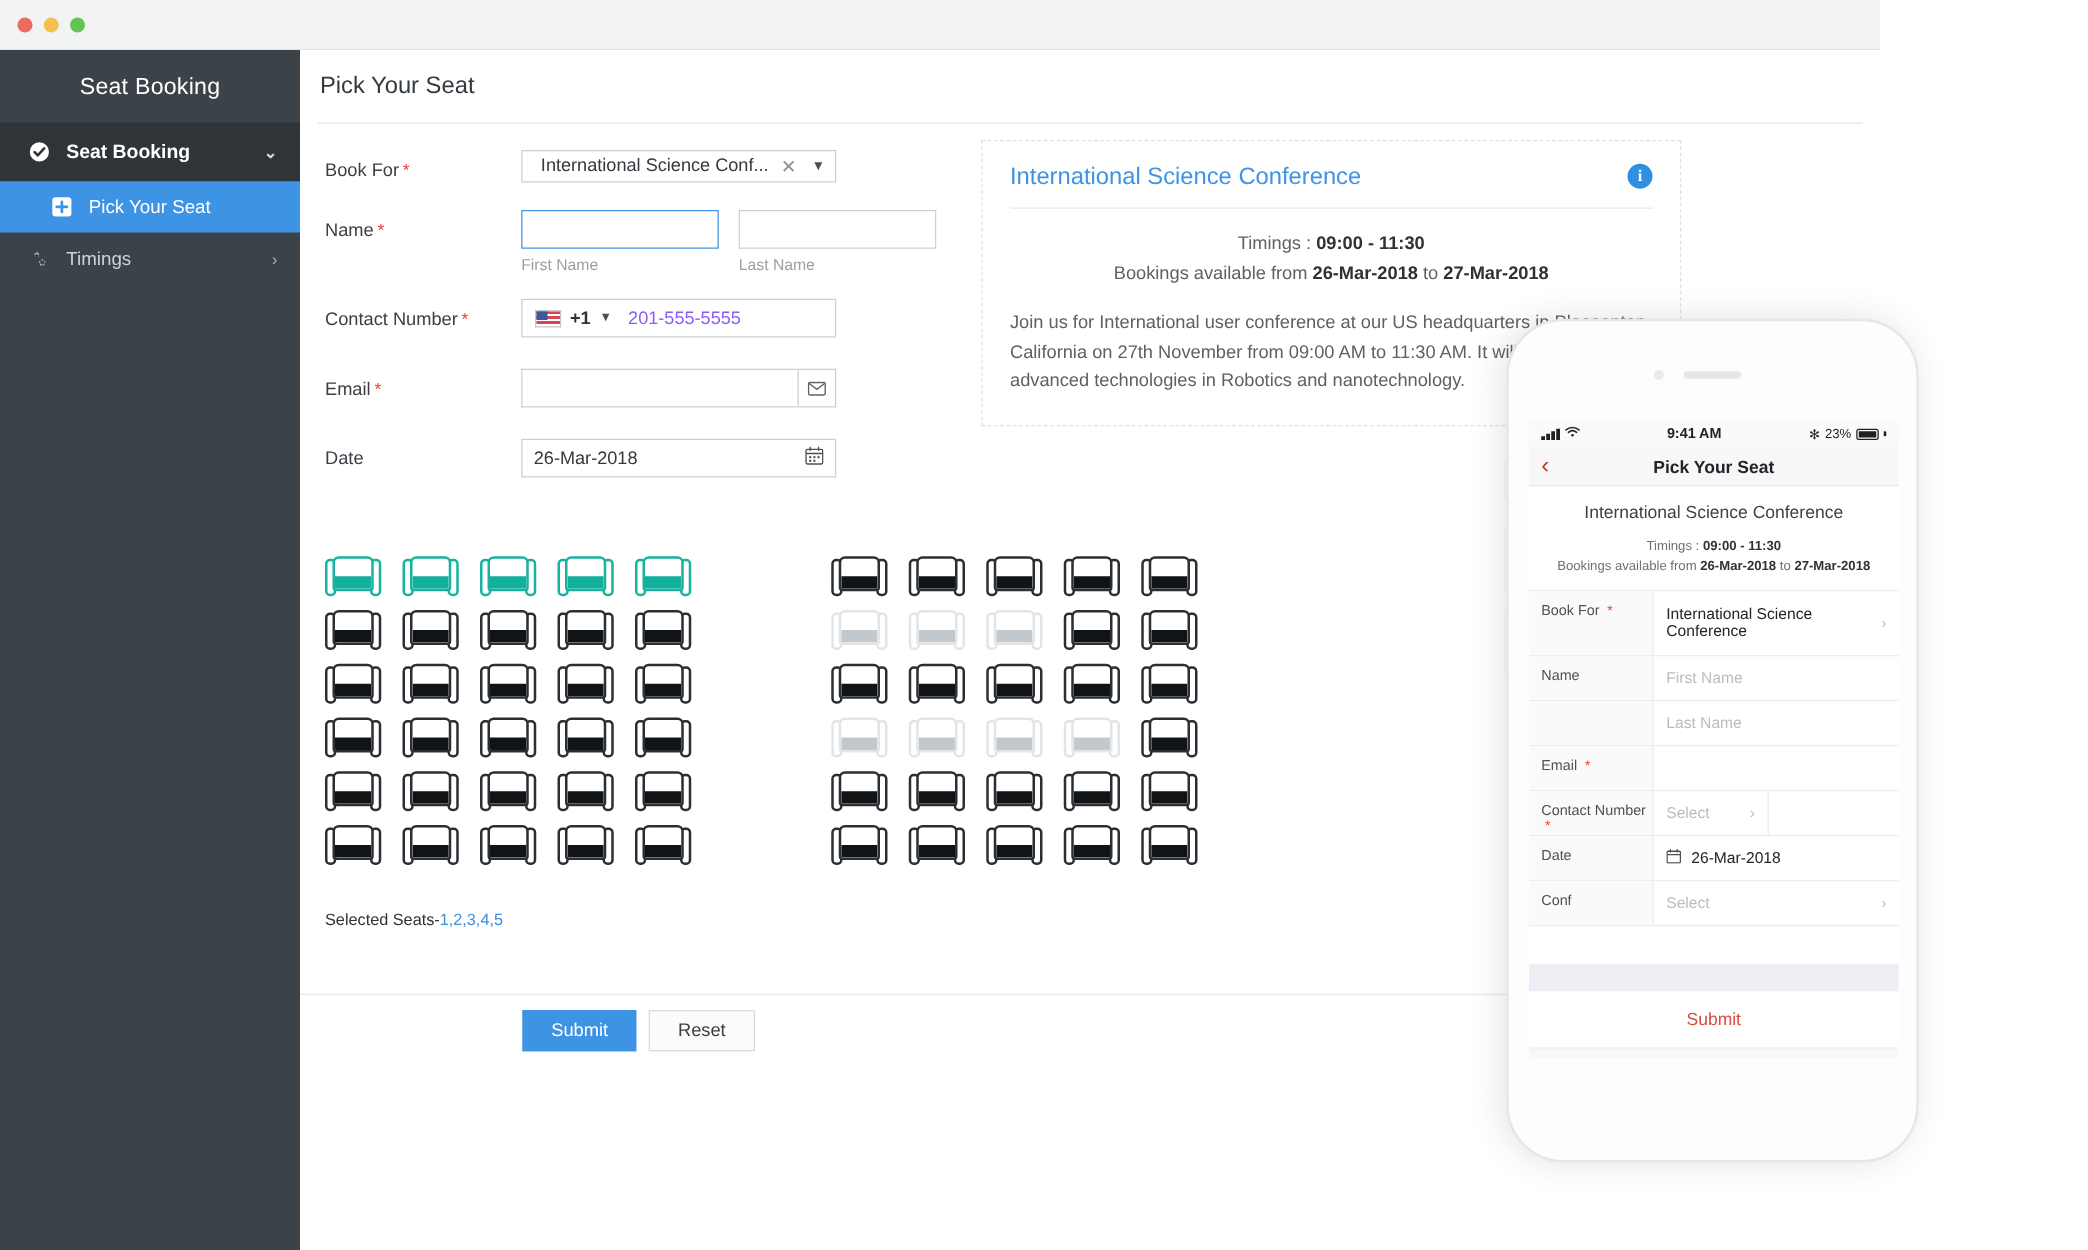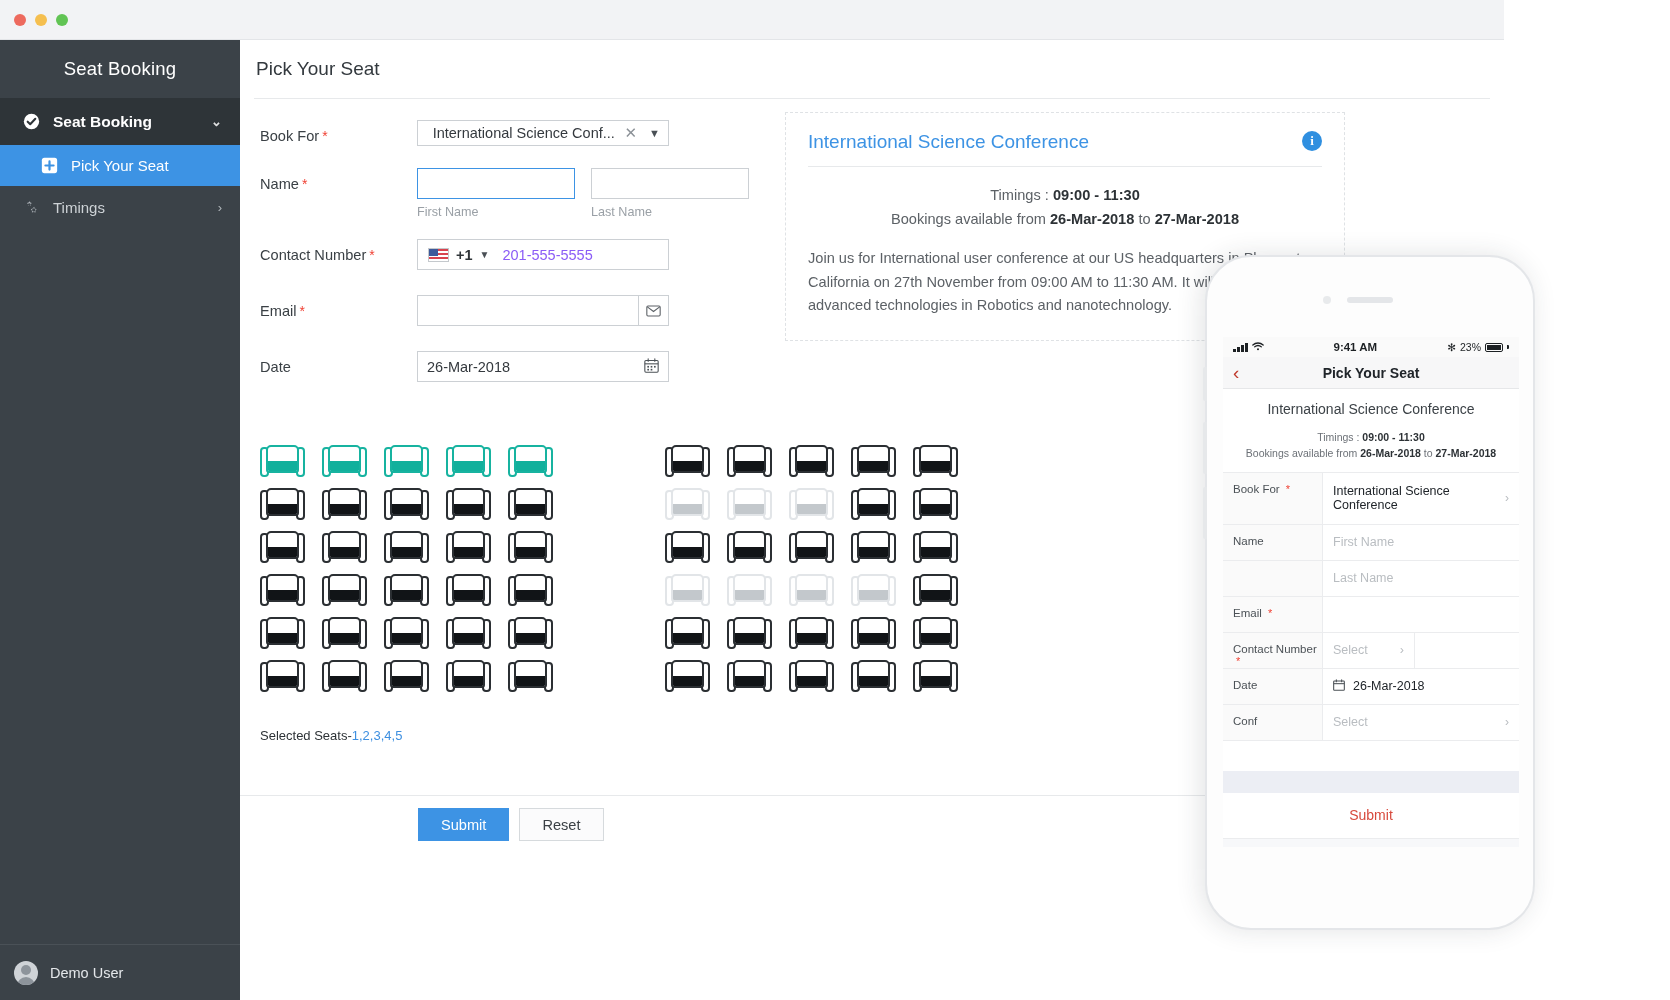--- a/index.html
+++ b/index.html
@@ -238,24 +238,20 @@
             <path d="M7.6 2.4l.5 1.6 1.6.5-1.1 1.3.1 1.7-1.6-.6-1.6.6.1-1.7L4.5 4.5l1.6-.5z"></path>
             <circle cx="7" cy="6.2" r="1.5" fill="#3b4248"></circle>
             <path d="M12.4 8.6l.7 2 2 .7-1.3 1.7.1 2.1-2-.7-2 .7.1-2.1L8.7 11.3l2-.7z"></path>
             <circle cx="12" cy="12.2" r="1.9" fill="#3b4248"></circle>
           </svg>
       </span>
       <span>Timings</span>
       <span class="chev-r">›</span>
     </div>
 
-    <div class="sb-footer">
-      <span class="avatar"></span>
-      <span>Demo User</span>
-    </div>
   </div>
 
   <div class="main">
     <div class="page-head">Pick Your Seat</div>
     <div class="page-rule"></div>
 
     <div class="form">
 
       <div class="frow" style="margin-bottom:22px;">
         <div class="flabel">

